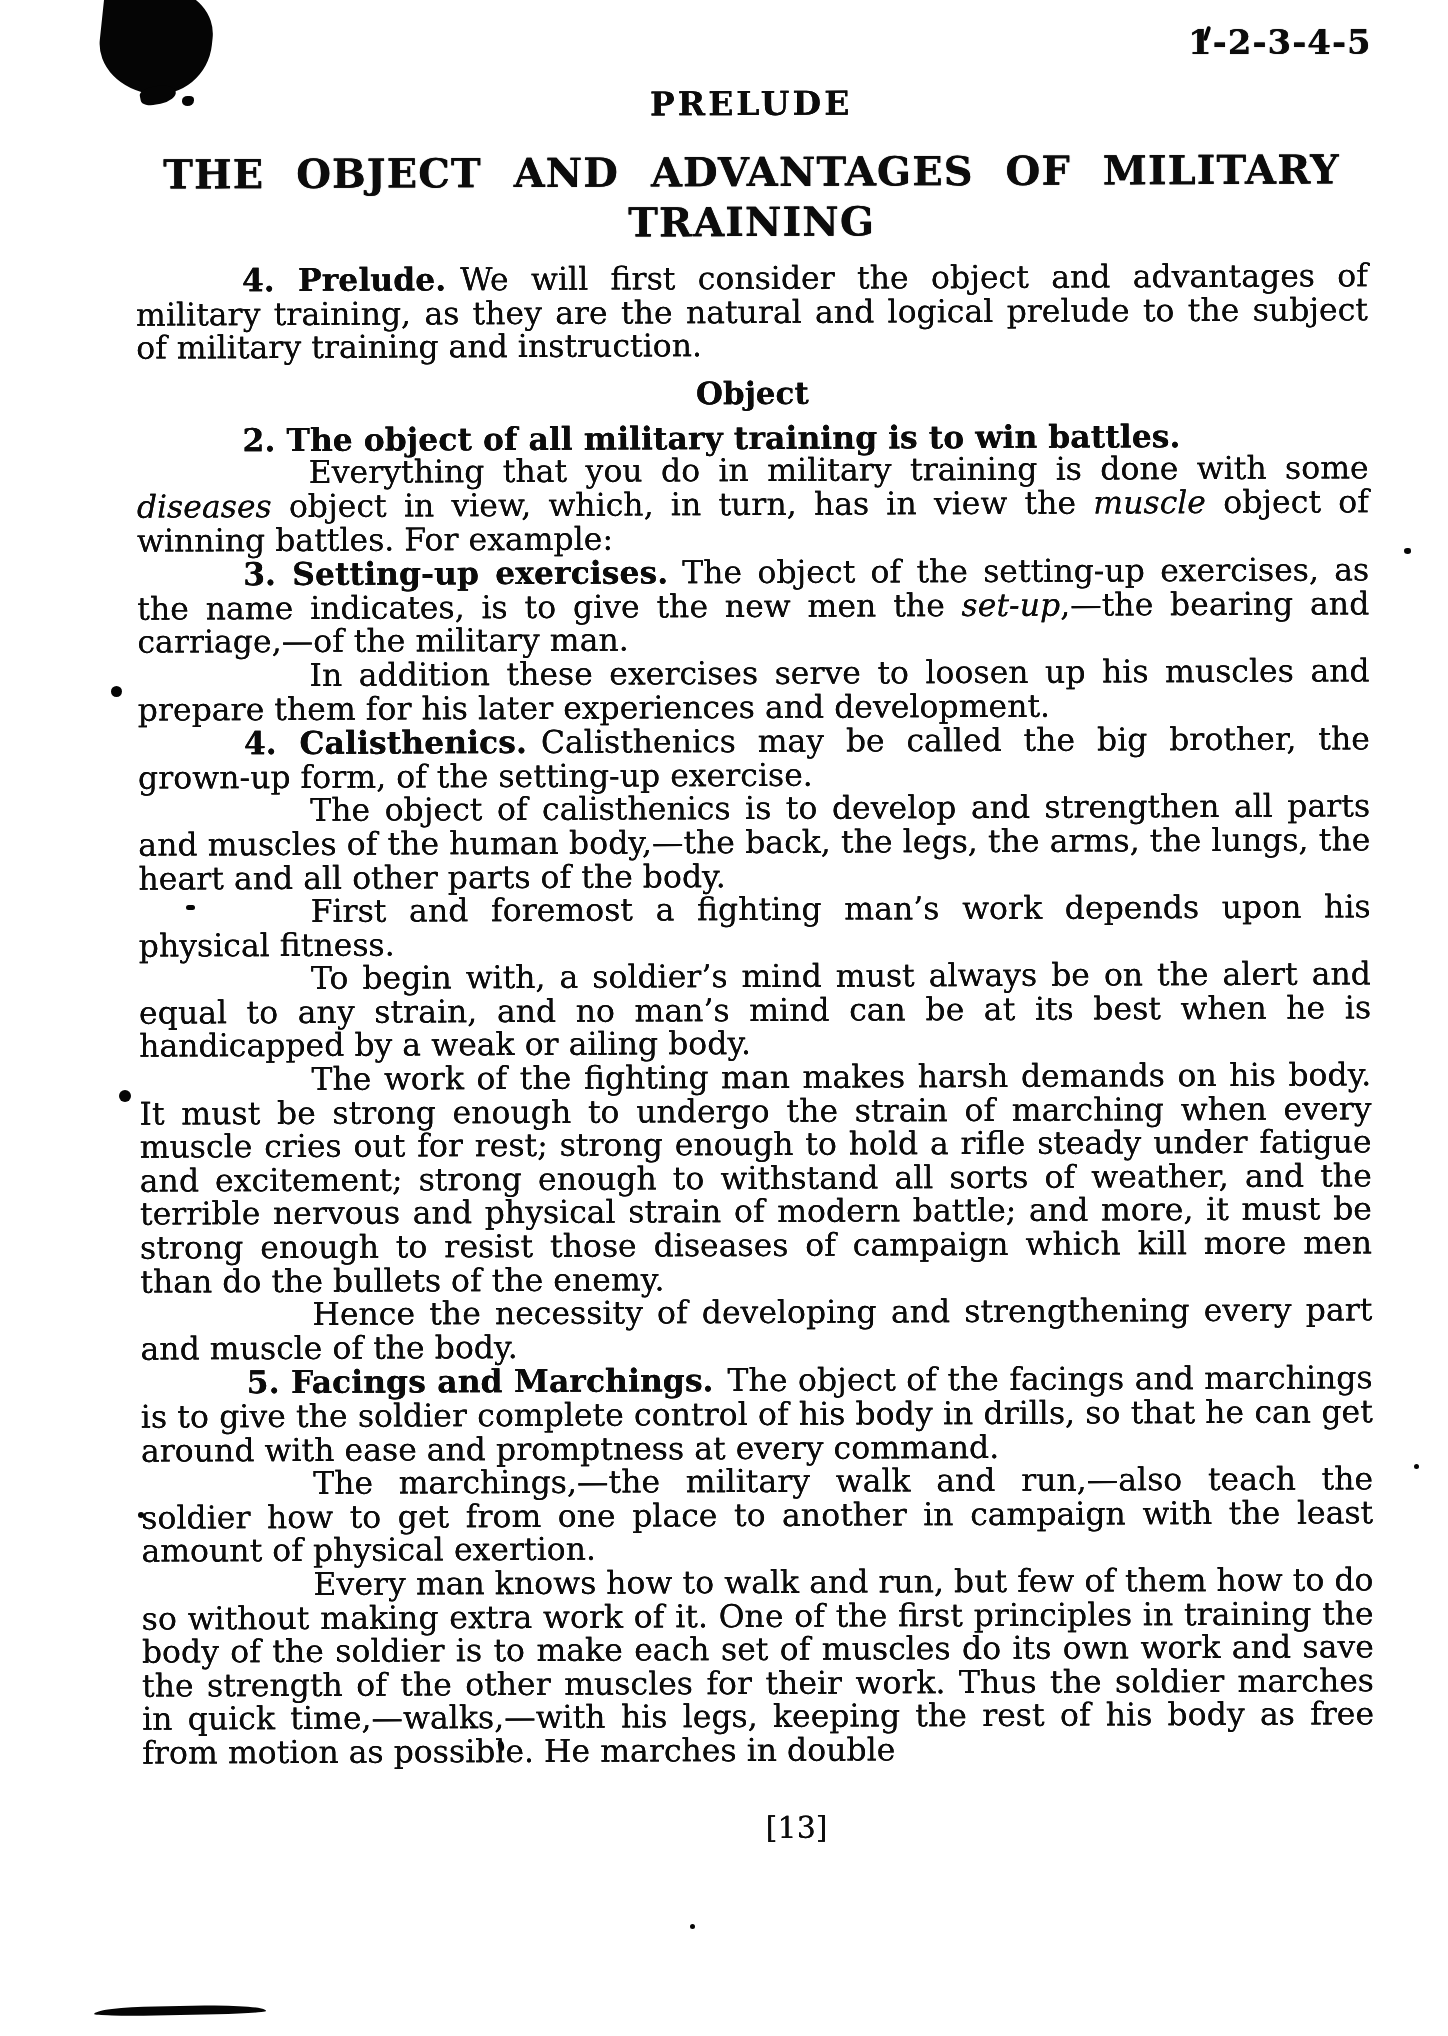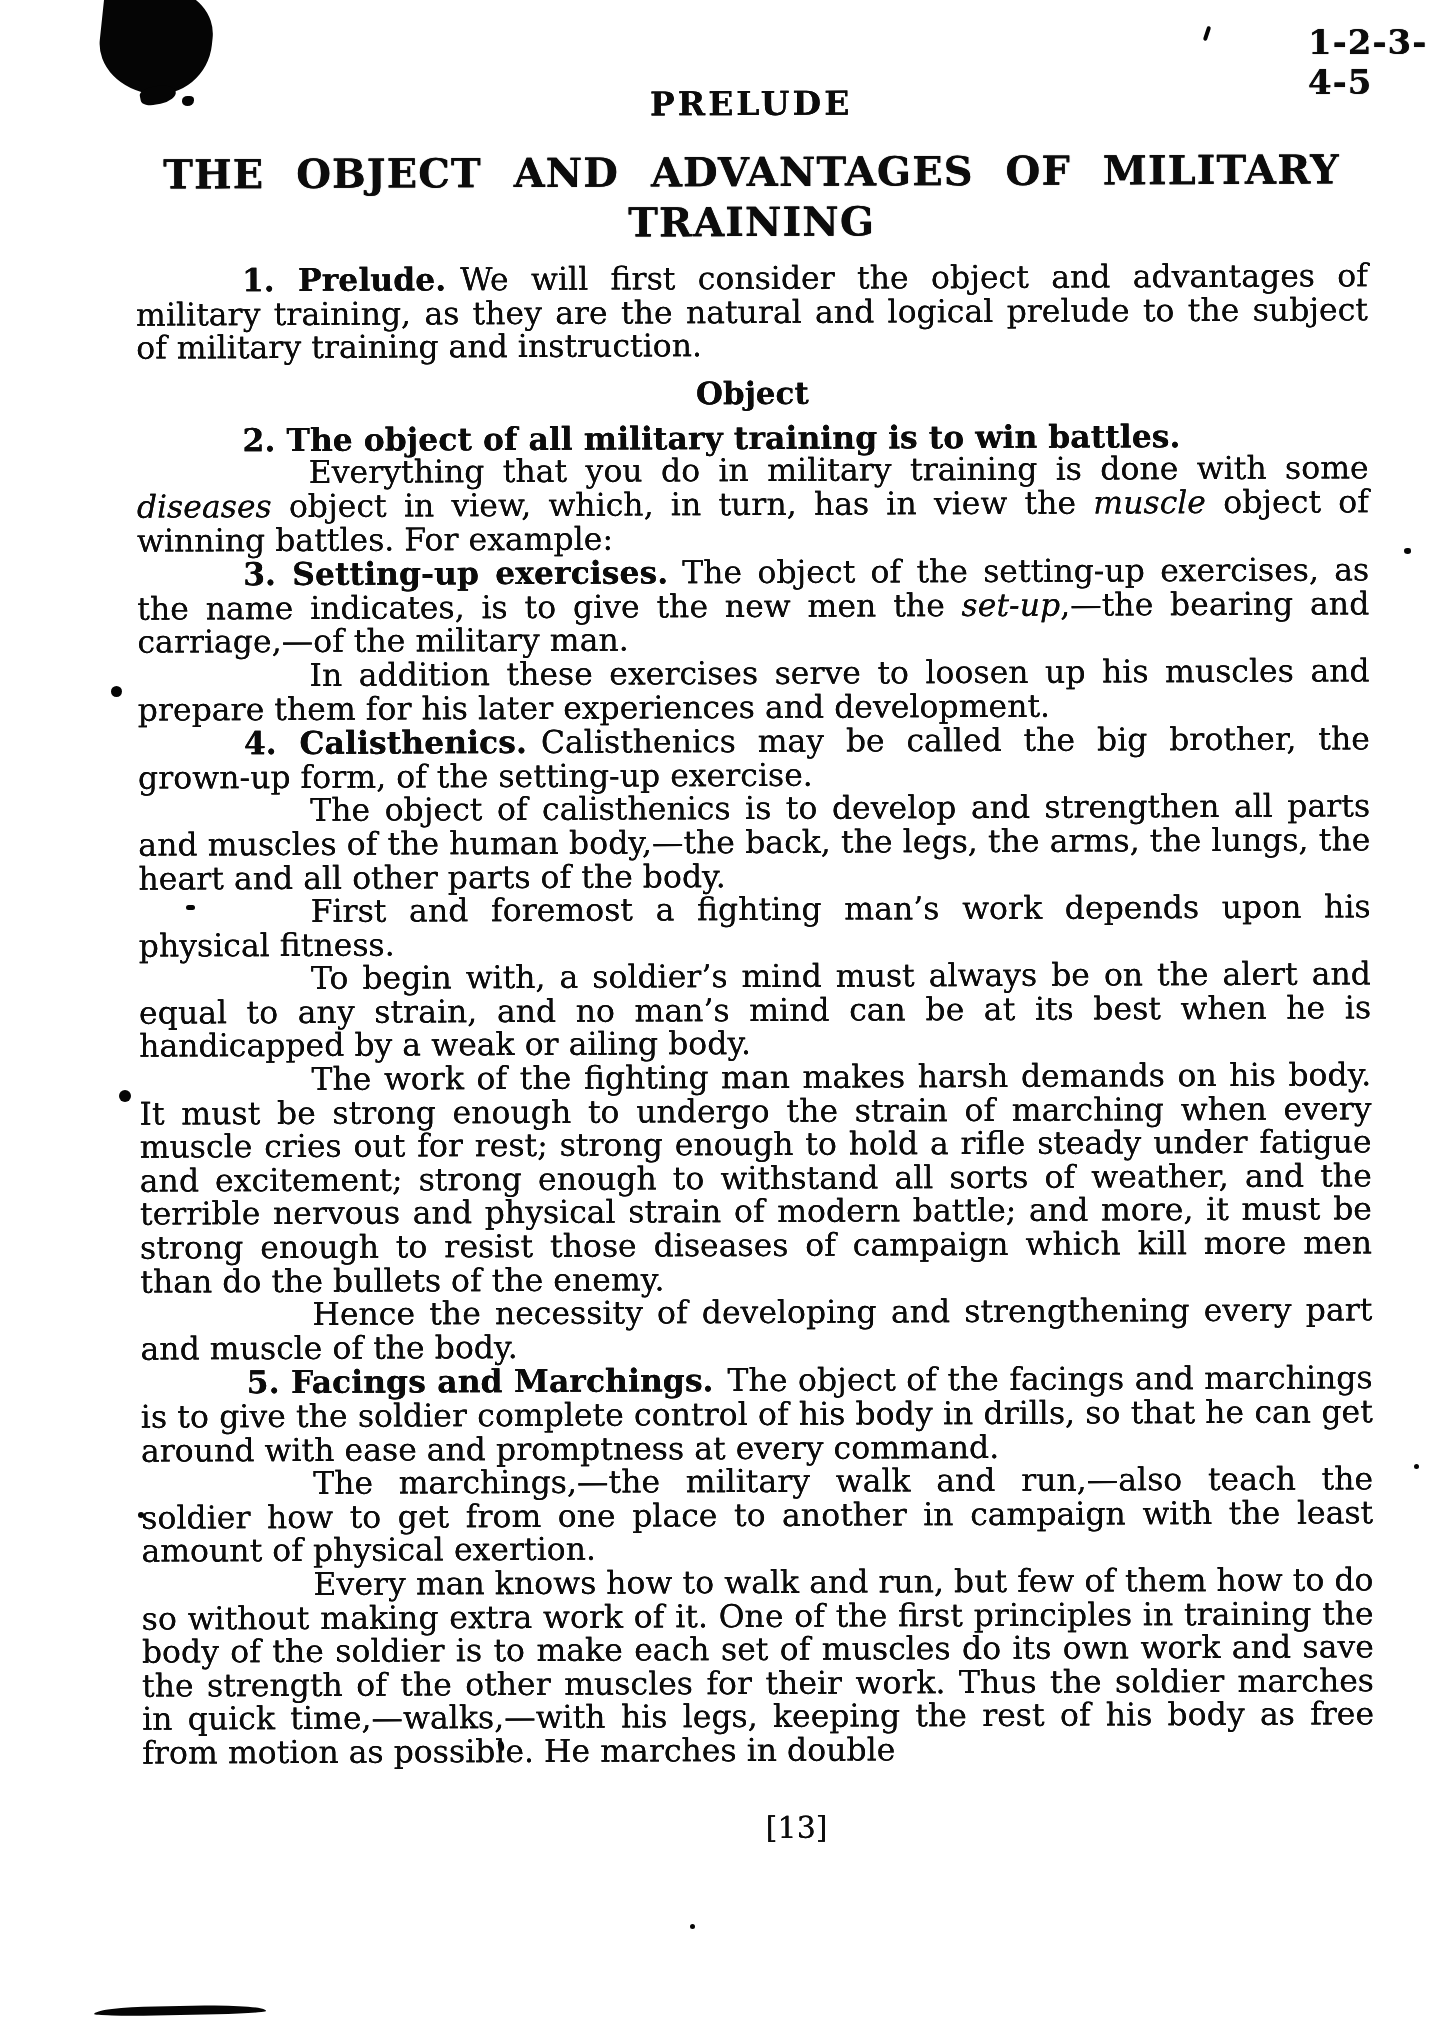--- a/index.html
+++ b/index.html
@@ -57,21 +57,21 @@
   .page-number {
     text-align: center;
     font-size: 30px;
     margin-top: 42px;
     position: relative; left: 38px;
     text-shadow: 0 0 0.5px #000;
   }
 
   
   .corner-number {
-    position: absolute; top: 22px; left: 1308px;
+    position: absolute; top: 22px; left: 1188px;
     font-size: 34px; font-weight: bold;
     letter-spacing: 1px;
     text-shadow: 0 0 0.7px #000;
   }
 
   
   .artifact { position: absolute; background: #050505; }
   .ink-blot-main {
     left: 100px; top: -12px; width: 112px; height: 106px;
     border-radius: 18% 52% 58% 62% / 8% 50% 62% 55%;
@@ -132,21 +132,21 @@
 
     <div class="running-head">PRELUDE</div>
 
     <div class="main-title">
       <div>THE OBJECT AND ADVANTAGES OF MILITARY</div>
       <div>TRAINING</div>
     </div>
 
     <div class="body-text">
 
-      <p class="ind-num"><span class="lead">1. Prelude.</span><span>We will first consider the object and advantages of military training, as they are the natural and logical prelude to the subject of military training and instruction.</span></p>
+      <p class="ind-num"><span class="lead">4. Prelude.</span><span>We will first consider the object and advantages of military training, as they are the natural and logical prelude to the subject of military training and instruction.</span></p>
 
       <div class="section-heading">Object</div>
 
       <p class="ind-num bold-para">2. The object of all military training is to win battles.</p>
 
       <p class="ind-cont"><span>Everything that you do in military training is done with some </span><span class="it">diseases</span><span> object in view, which, in turn, has in view the </span><span class="it">muscle</span><span> object of winning battles. For example:</span></p>
 
       <p class="ind-num"><span class="lead">3. Setting-up exercises.</span><span>The object of the setting-up exercises, as the name indicates, is to give the new men the </span><span class="it">set-up</span><span>,—the bearing and carriage,—of the military man.</span></p>
 
       <p class="ind-cont">In addition these exercises serve to loosen up his muscles and prepare them for his later experiences and development.</p>

